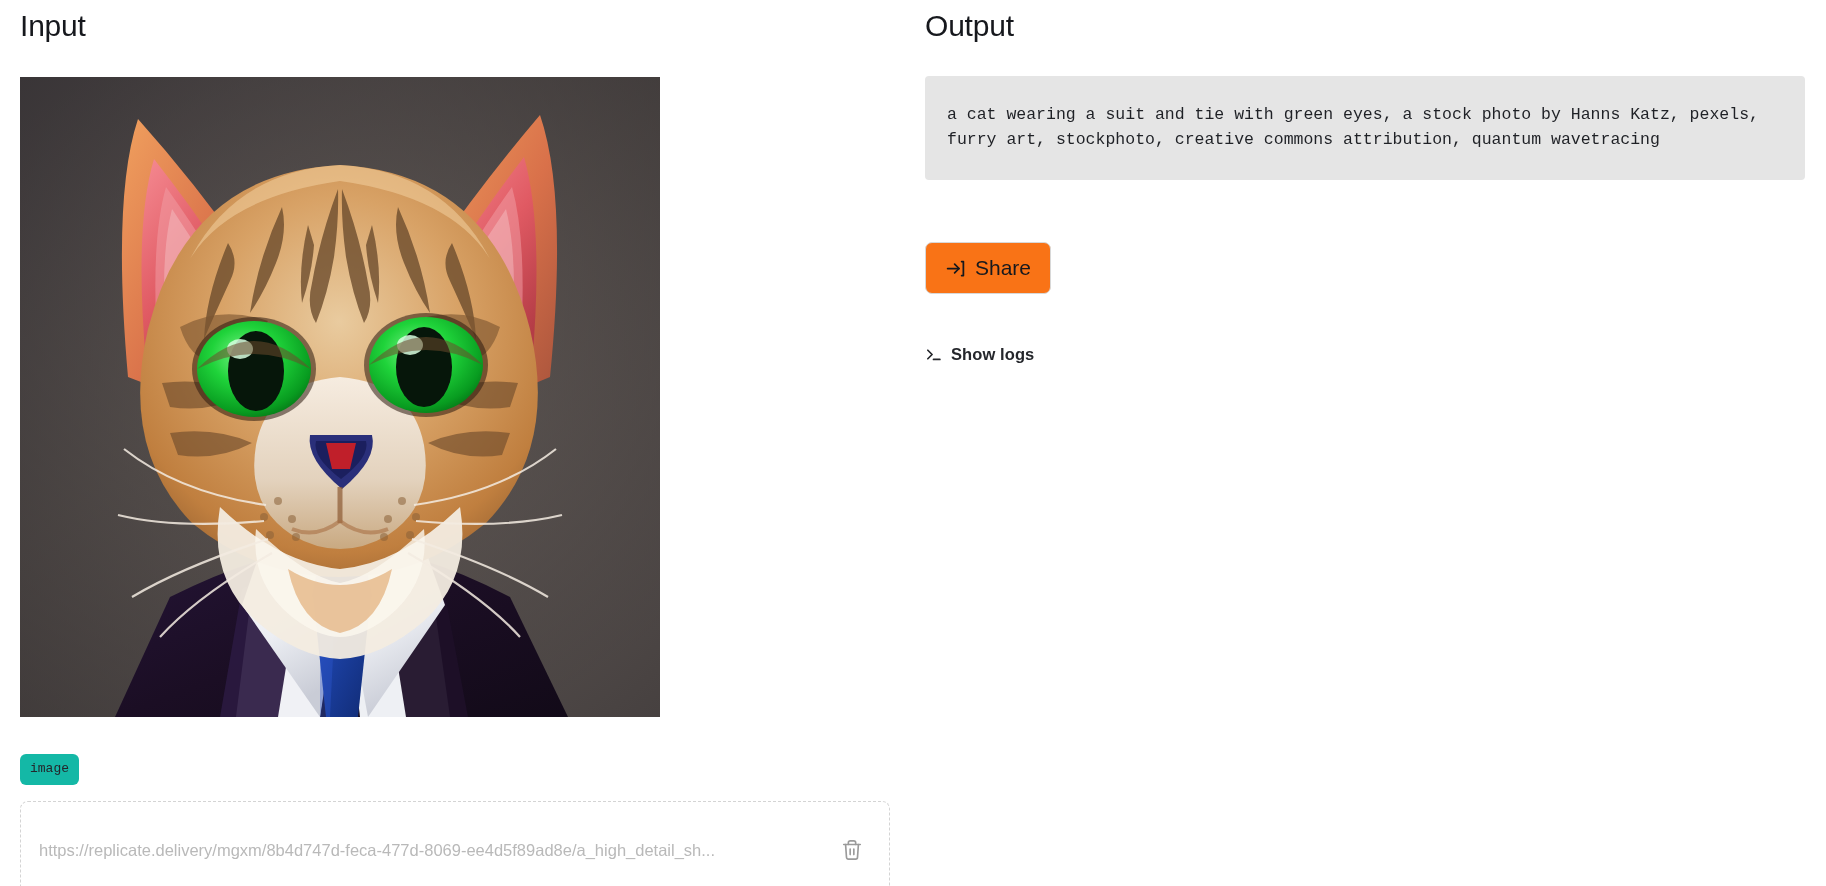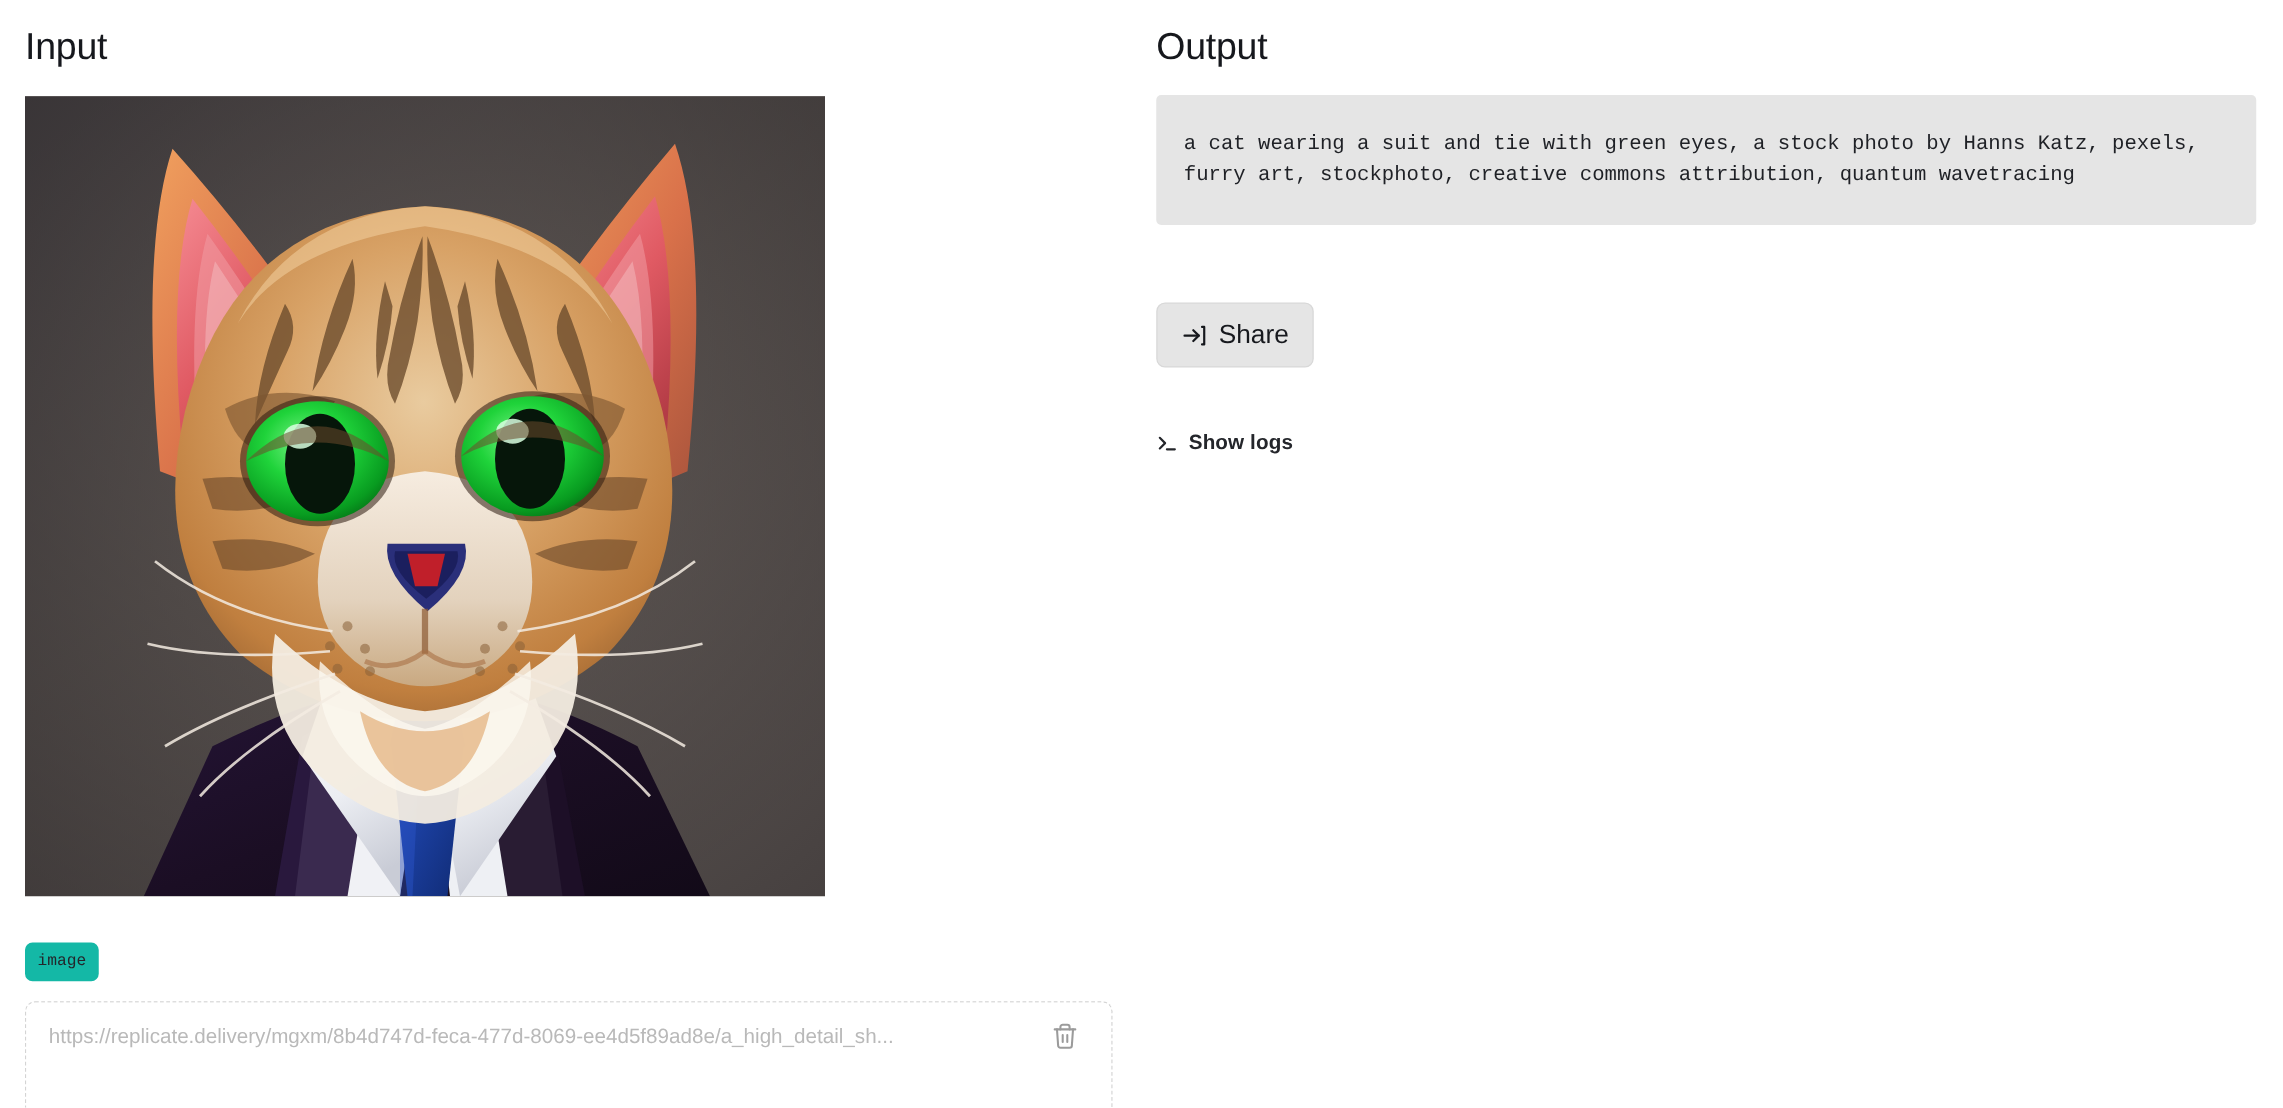--- a/index.html
+++ b/index.html
@@ -16,21 +16,21 @@
   
   .col-input  { position: absolute; left: 20px; top: 0;   width: 880px; }
   .col-output { position: absolute; left: 925px; top: 0;  width: 880px; }
 
   .section-title {
     font-size: 30px;
     font-weight: 400;
     color: #16181d;
     letter-spacing: -0.2px;
     margin: 0;
-    padding-top: 18px;
+    padding-top: 6px;
     line-height: 40px;
   }
 
   
   .img-frame {
     position: absolute;
     left: 0px; top: 77px;
     width: 640px; height: 640px;
     overflow: hidden;
     background: #514b49;
@@ -60,21 +60,21 @@
     background: #ffffff;
     padding: 16px 18px 0 18px;
   }
   .dz-head {
     display: flex; align-items: center; gap: 9px;
     color: #9a9a9a; font-size: 19px; line-height: 24px;
   }
   .dz-head .ico { display: block; width: 19px; height: 19px; flex: 0 0 19px; }
   .dz-file {
     display: flex; align-items: center; justify-content: space-between;
-    margin-top: 0;
+    margin-top: 21px;
   }
   .dz-url {
     color: #b9b9b9; font-size: 16.5px; line-height: 22px;
     white-space: nowrap; overflow: hidden; text-overflow: clip;
     max-width: 770px;
   }
   .dz-trash { width: 22px; height: 22px; flex: 0 0 22px; margin-right: 8px; cursor: pointer; }
 
   
   .out-box {
@@ -91,21 +91,21 @@
     line-height: 25px;
     color: #1f2126;
     white-space: pre-wrap;
     word-break: normal;
   }
 
   
   .btn-row { position: absolute; left: 0px; top: 242px; display: flex; gap: 14px; }
   .btn {
     display: inline-flex; align-items: center; gap: 9px;
-    background: #e5e5e5;
+    background: #f97316;
     border: 1px solid #d8d8d8;
     border-radius: 7px;
     height: 52px;
     padding: 0 19px;
     font-size: 21px;
     color: #17191e;
     cursor: pointer;
     font-family: "Liberation Sans", sans-serif;
   }
   .btn .ico { width: 21px; height: 21px; flex: 0 0 21px; display: block; }

